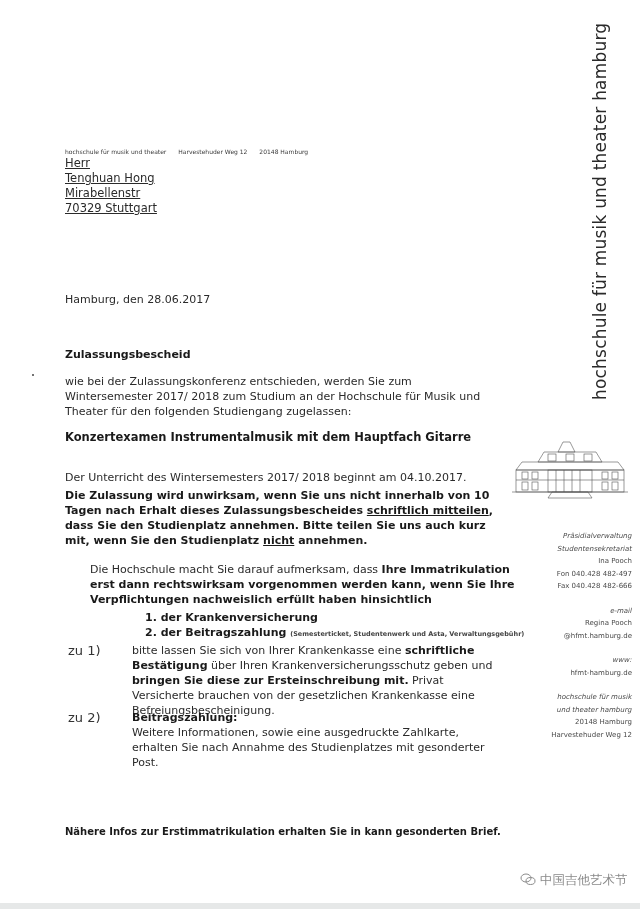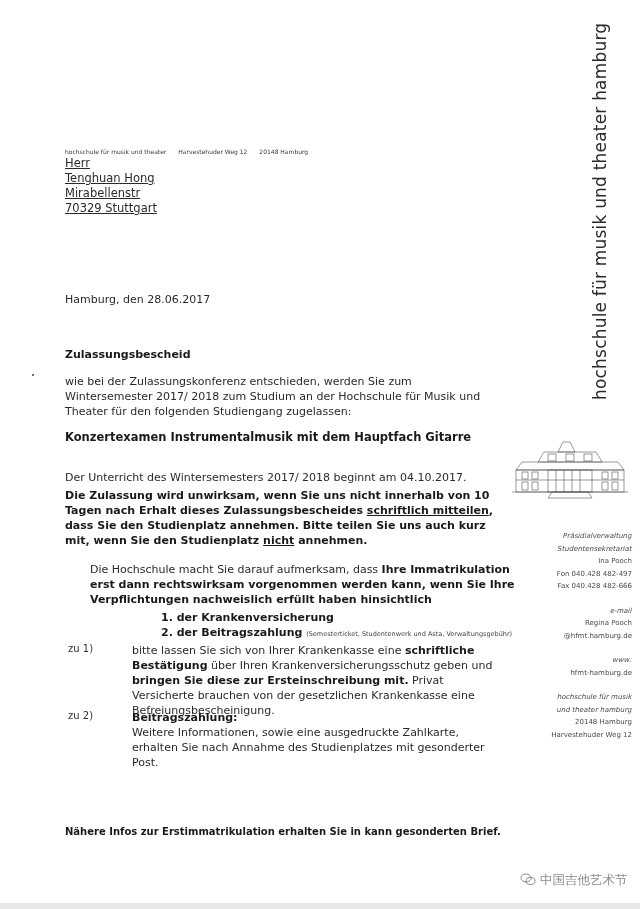--- a/index.html
+++ b/index.html
@@ -11,23 +11,23 @@
   .sender { left: 65px; top: 148px; font-size: 6px; color: #3a3a3a; white-space: nowrap; }
   .sender span { margin-right: 10px; }
   .addr { left: 65px; top: 156px; font-size: 11.5px; line-height: 15px; color: #2a2a2a; text-decoration: underline; }
   .date { left: 65px; top: 293px; font-size: 11px; }
   .title { left: 65px; top: 348px; font-size: 11px; font-weight: bold; color: #1a1a1a; }
   .dot { width: 2px; height: 2px; background: #444; border-radius: 50%; }
   .para { left: 65px; width: 430px; font-size: 11px; line-height: 15px; }
   .b { font-weight: bold; color: #1a1a1a; }
   .u { text-decoration: underline; }
   .program { left: 65px; top: 430px; font-size: 11.5px; font-weight: bold; color: #1a1a1a; white-space: nowrap; }
-  .list { left: 161px; top: 610px; font-size: 11px; line-height: 15px; }
-  .list .small { font-size: 6.5px; font-weight: normal; color: #444; }
-  .zu-label { left: 68px; font-size: 10px; color: #333; }
+  .list { left: 145px; top: 610px; font-size: 11px; line-height: 15px; }
+  .list .small { font-size: 6.5px; font-weight: bold; color: #444; }
+  .zu-label { left: 68px; font-size: 13px; color: #333; }
   .zu-body { left: 132px; width: 370px; font-size: 11px; line-height: 15px; }
   .vert {
     left: 590px; top: 400px; transform-origin: left top; transform: rotate(-90deg);
     font-size: 17px; color: #2a2a2a; white-space: nowrap; letter-spacing: 0.2px;
   }
   .side { right: 8px; text-align: right; font-size: 7px; line-height: 12.5px; color: #4a4a4a; }
   .side i { font-style: italic; text-align: center; }
   .footer { left: 65px; top: 826px; font-size: 10px; font-weight: bold; color: #1a1a1a; }
   .watermark { left: 520px; top: 872px; font-size: 12.5px; color: #8a8a8a; white-space: nowrap; display: flex; align-items: flex-start; gap: 4px; }
   .bottom-bar { left: 0; top: 903px; width: 640px; height: 6px; background: #e6e8e8; }

